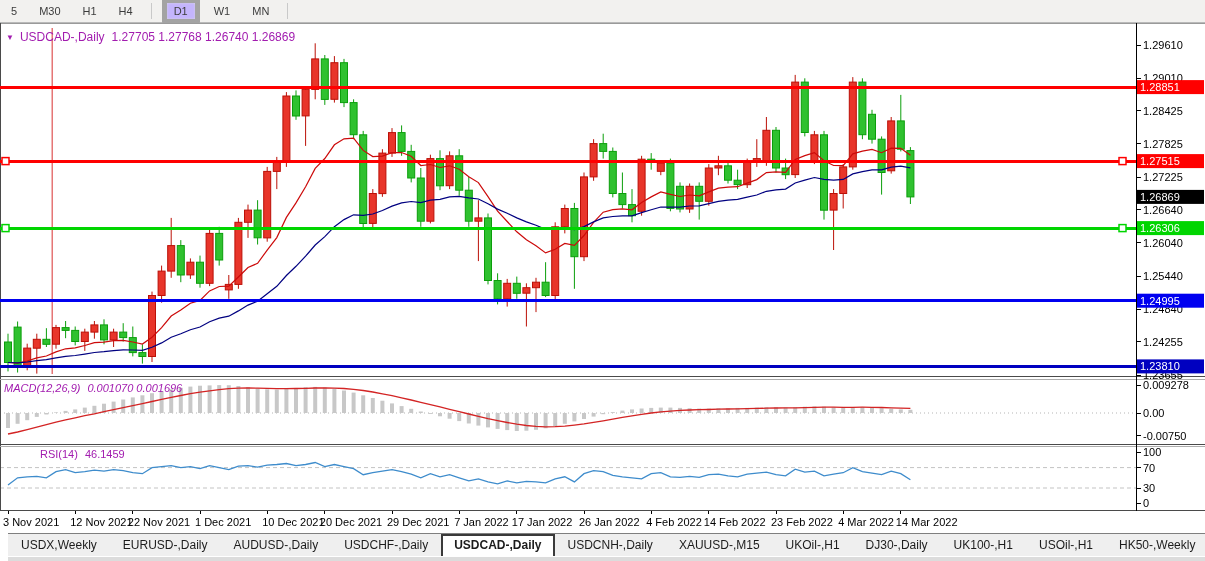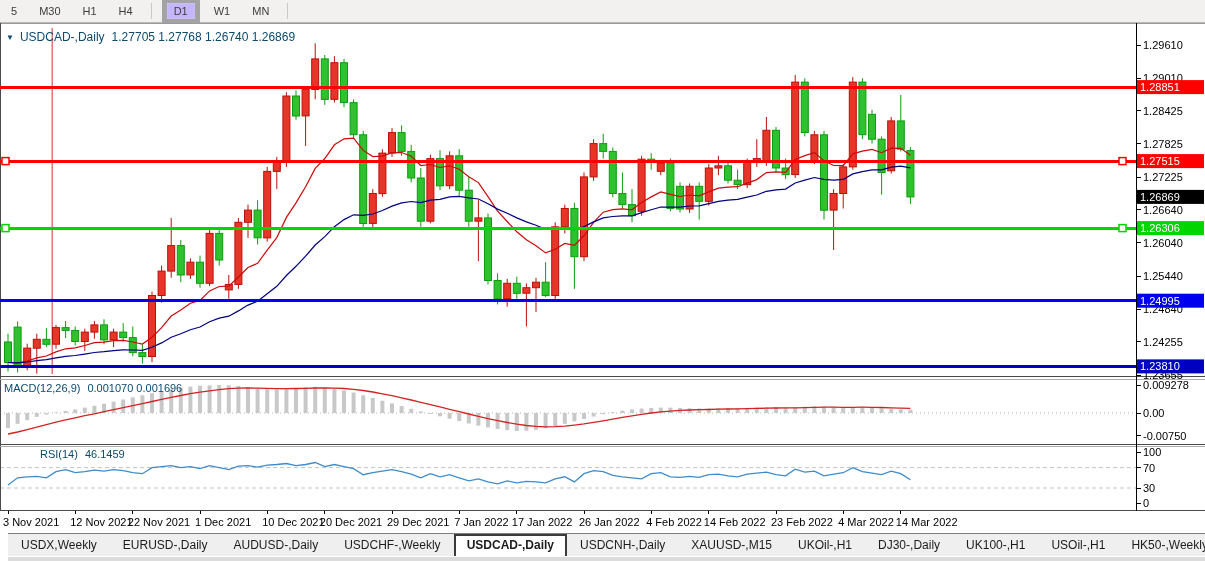--- a/index.html
+++ b/index.html
@@ -8,24 +8,24 @@
   
   #toolbar{position:absolute;left:0;top:0;width:1205px;height:23px;background:#f2f1ef;
     border-bottom:1px solid #b9b9b9;display:flex;align-items:center;box-sizing:border-box;}
   .tf-btn{font-size:11px;color:#3c3c3c;padding:2px 7px;margin:0 3px;border:1px solid transparent;
     border-radius:2px;cursor:default;white-space:nowrap;}
   .tf-btn.active{background:#c4b5fd;border:5px solid #a3a3a3;box-shadow:inset 0 0 2px #ddd;}
   .tf-sep{width:1px;height:16px;background:#c9c9c9;margin:0 7px;}
   
   #chart-wrap{position:absolute;left:0;top:23px;width:1205px;height:391px;background:#fff;}
   #chart-svg{position:absolute;left:0;top:0;}
-  .overlay-label{position:absolute;font-size:11px;color:#0c4a6e;white-space:nowrap;z-index:5;}
+  .overlay-label{position:absolute;font-size:11px;color:#a21caf;white-space:nowrap;z-index:5;}
   #chart-title{left:6px;top:7px;font-size:12px;}
   #chart-title .tri{display:inline-block;font-size:8px;vertical-align:1px;margin-right:6px;}
-  #macd-label{left:4px;top:359px;}
+  #macd-label{left:4px;top:359px;font-style:italic;}
   #rsi-label{left:4px;top:425px;padding-left:36px;}
   .lbl-gap{margin-right:7px;}
   
   #tabbar{position:absolute;left:8px;top:533px;width:1205px;height:28px;background:#efefef;
     border-top:1px solid #7f7f7f;box-sizing:border-box;display:flex;flex-direction:column;}
   #tabrow{display:flex;align-items:stretch;height:24px;overflow:hidden;}
   .tab{font-size:12px;color:#1c1c1c;padding:4px 13px 0 13px;white-space:nowrap;cursor:default;}
   .tab.active{background:#fff;border:2px solid #3a3a3a;border-bottom:none;font-weight:bold;padding:2px 11px 0 11px;}
   .tab-sep{width:1px;height:13px;background:#a5a5a5;margin-top:6px;}
   #tab-arrows{margin-left:auto;display:flex;align-items:center;padding-right:6px;}
@@ -460,21 +460,21 @@
   </div>
 
   <div id="tabbar">
     <div id="tabrow">
         <div class="tab">USDX,Weekly</div>
         <div class="tab-sep"></div>
         <div class="tab">EURUSD-,Daily</div>
         <div class="tab-sep"></div>
         <div class="tab">AUDUSD-,Daily</div>
         <div class="tab-sep"></div>
-        <div class="tab">USDCHF-,Weekly</div>
+        <div class="tab">USDCHF-,Daily</div>
         <div class="tab active">USDCAD-,Daily</div>
         <div class="tab">USDCNH-,Daily</div>
         <div class="tab-sep"></div>
         <div class="tab">XAUUSD-,M15</div>
         <div class="tab-sep"></div>
         <div class="tab">UKOil-,H1</div>
         <div class="tab-sep"></div>
         <div class="tab">DJ30-,Daily</div>
         <div class="tab-sep"></div>
         <div class="tab">UK100-,H1</div>

